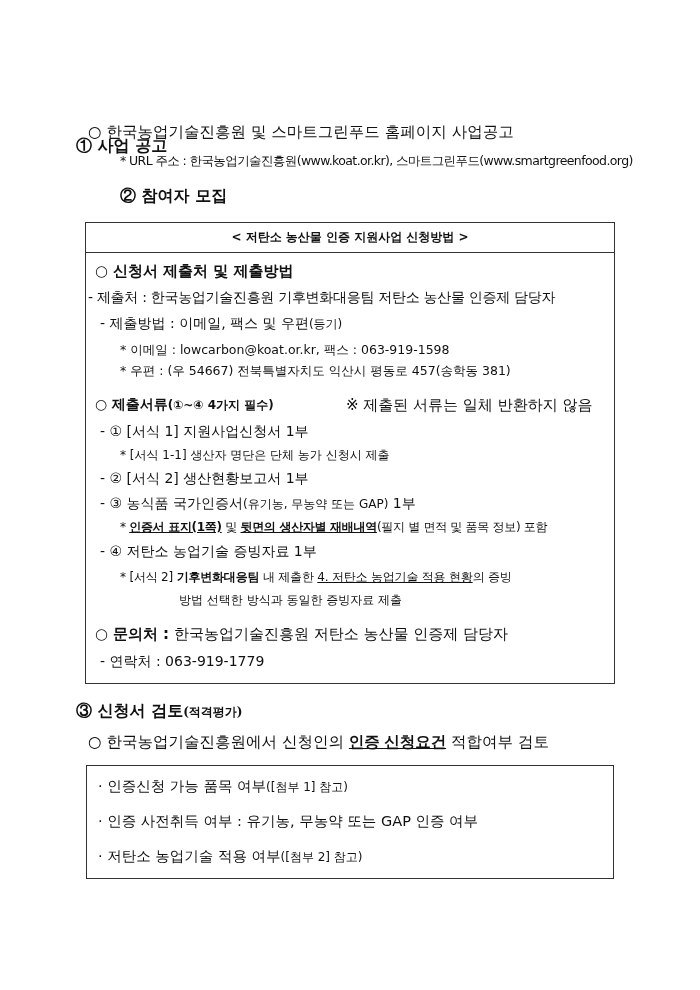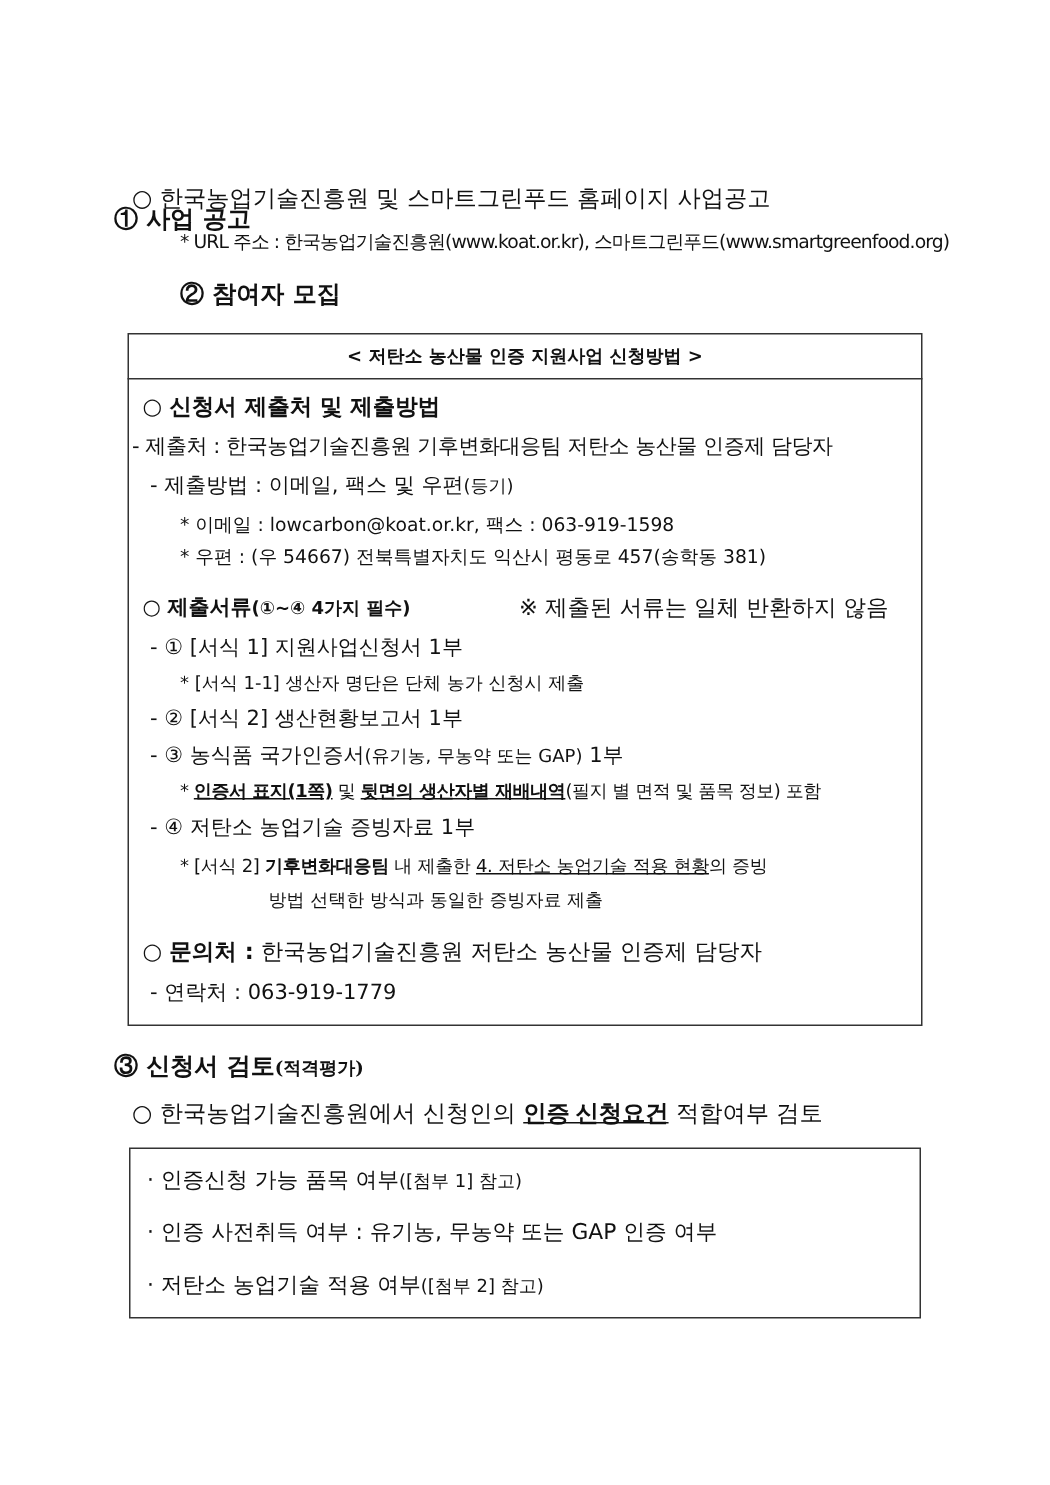--- a/index.html
+++ b/index.html
@@ -81,21 +81,21 @@
   <span>한국농업기술진흥원 저탄소 농산물 인증제 담당자</span>
 </div>
 <div class="abs" style="left:100px;top:653px;font-size:14px;">- 연락처 : 063-919-1779</div>
 
 <div class="abs serif h" style="left:76px;top:701px;">
   <span>③</span>
   <span>신청서 검토</span><span style="font-size:12px;">(적격평가)</span>
 </div>
 <div class="abs serif" style="left:88px;top:732px;font-size:15.5px;">
   <span>○</span>
-  <span>한국농업기술진흥원에서 신청인의 </span><span class="b u" style="font-family:Liberation Serif, serif;">인증 신청요건</span><span> 적합여부 검토</span>
+  <span>한국농업기술진흥원에서 신청인의 </span><span class="b u" style="font-family:Liberation Sans, sans-serif;">인증 신청요건</span><span> 적합여부 검토</span>
 </div>
 
 <div class="box" style="left:86px;top:765px;width:526px;height:112px;"></div>
 <div class="abs" style="left:98px;top:777px;font-size:14.5px;">
   <span>· 인증신청 가능 품목 여부</span><span class="sm">([첨부 1] 참고)</span>
 </div>
 <div class="abs" style="left:98px;top:812px;font-size:14.5px;">
   <span>· 인증 사전취득 여부 : 유기농, 무농약 또는 GAP 인증 여부</span>
 </div>
 <div class="abs" style="left:98px;top:847px;font-size:14.5px;">

